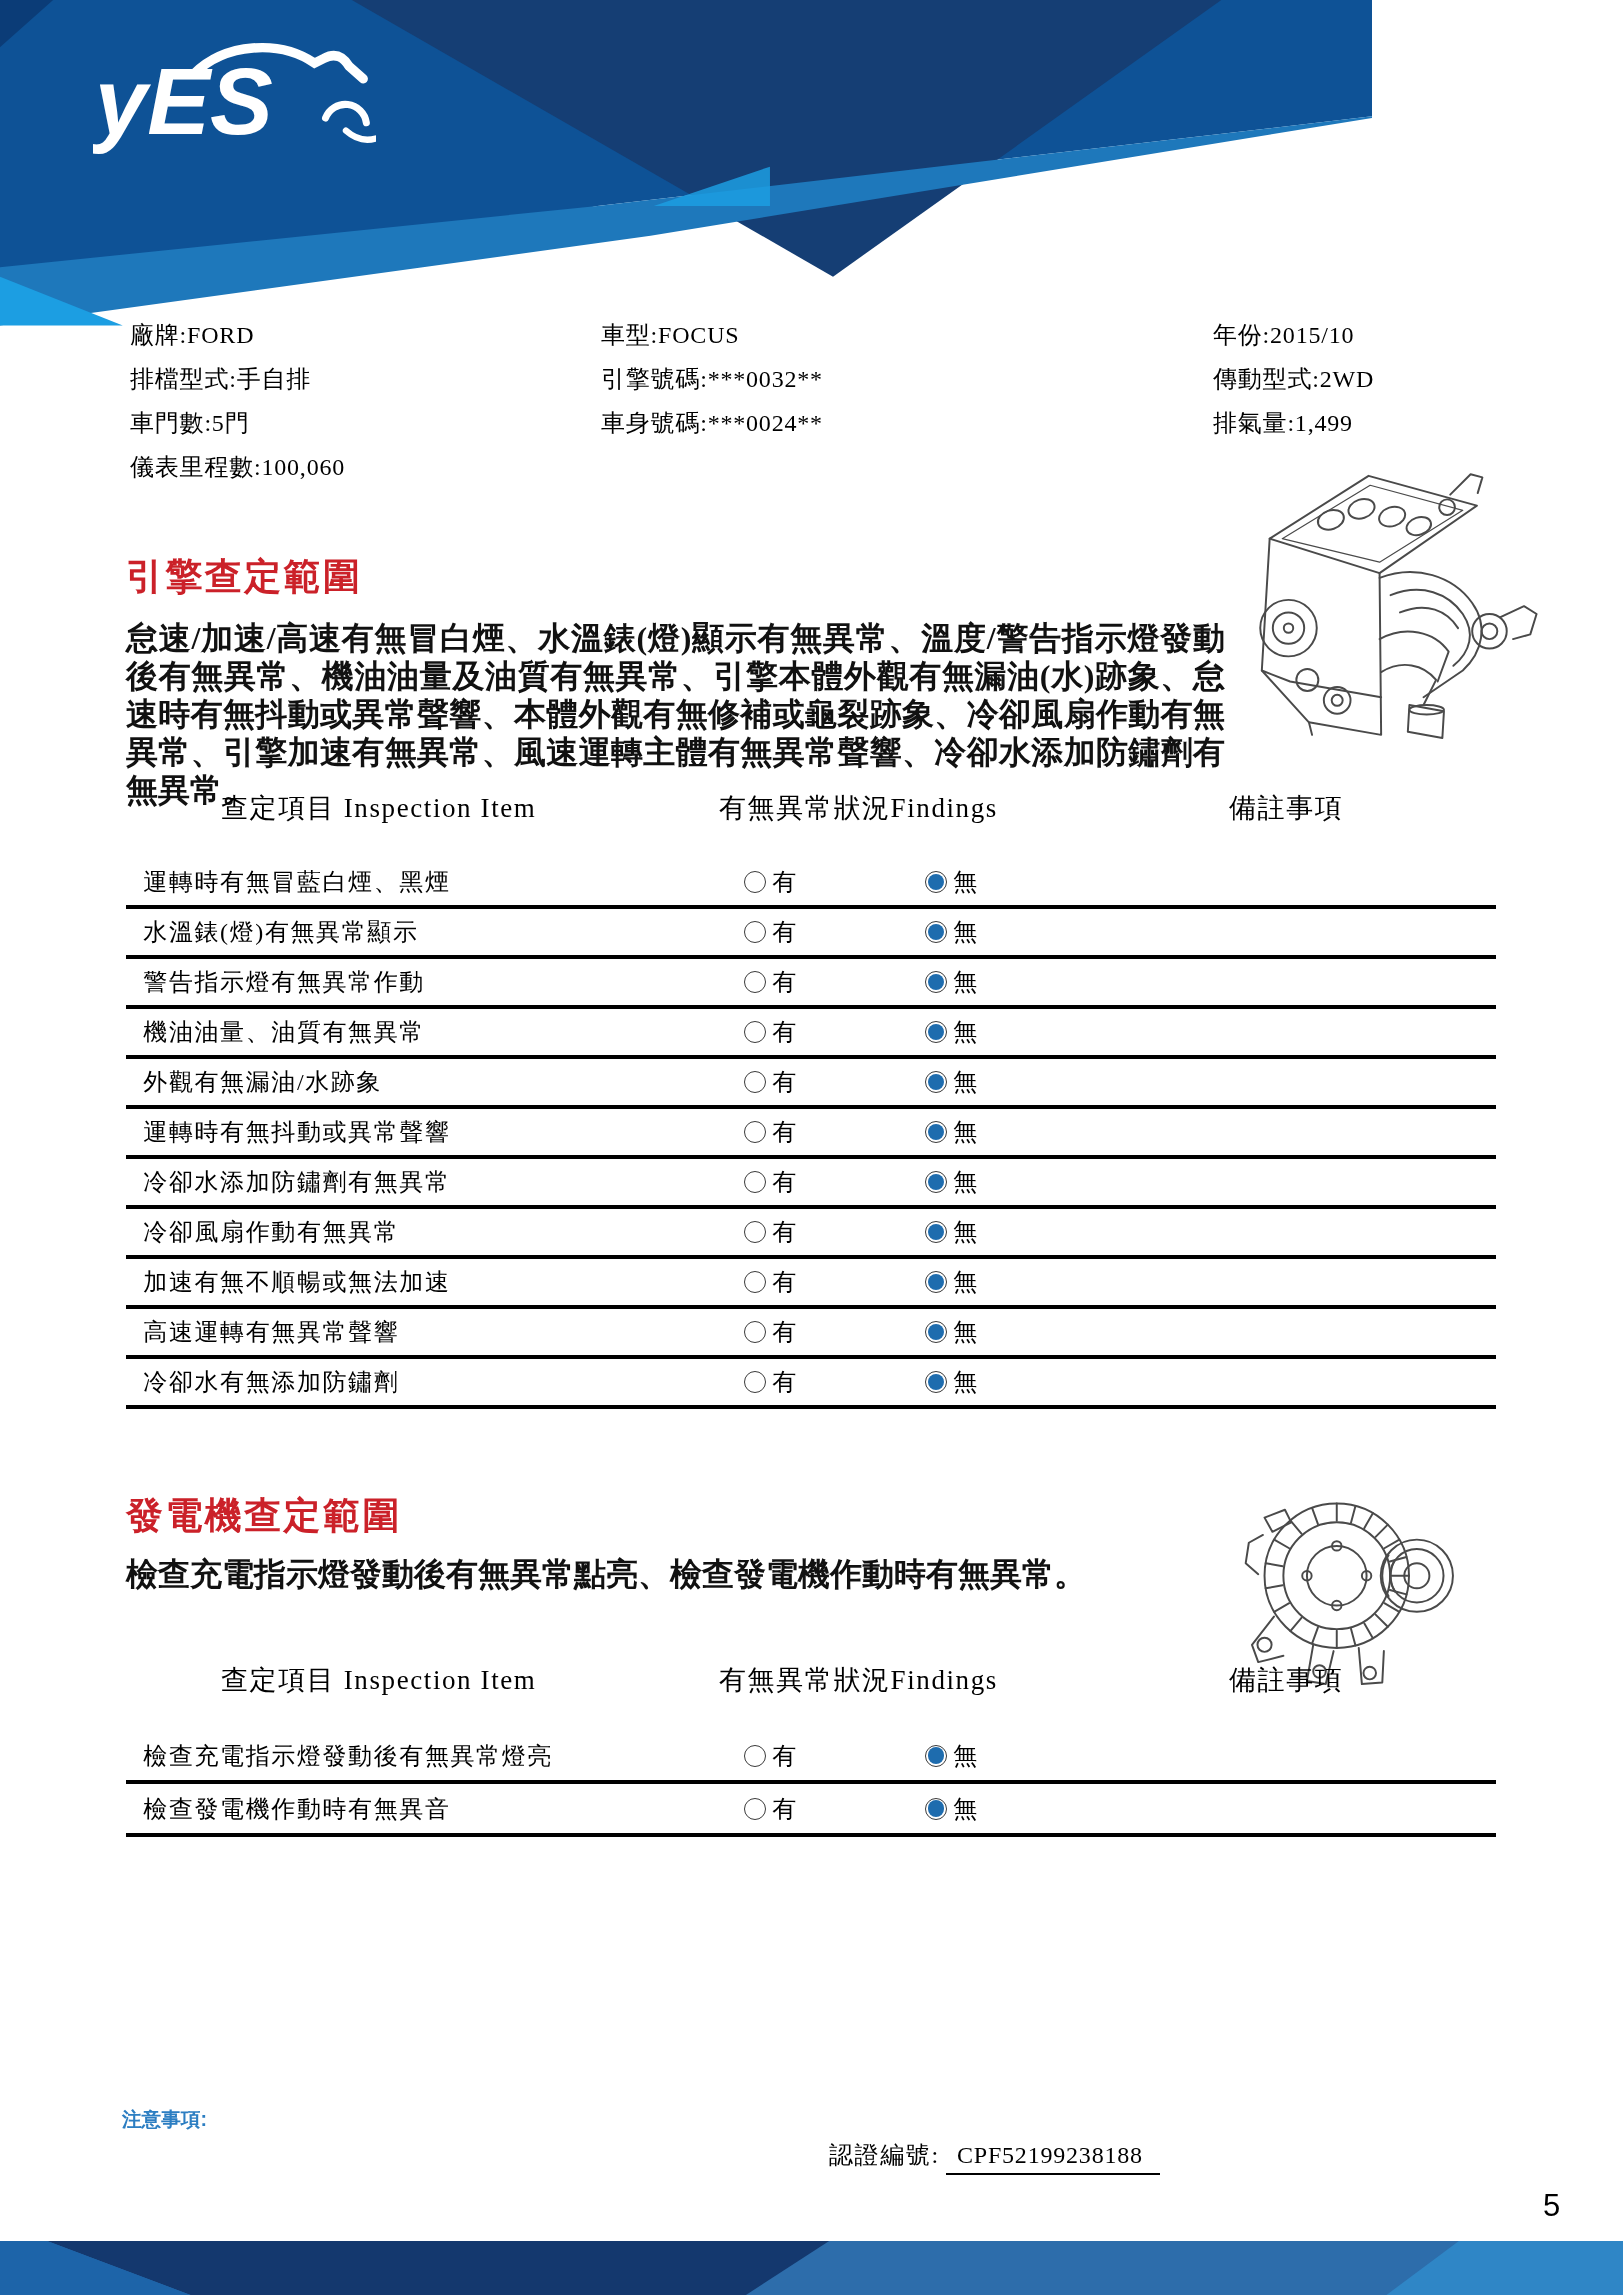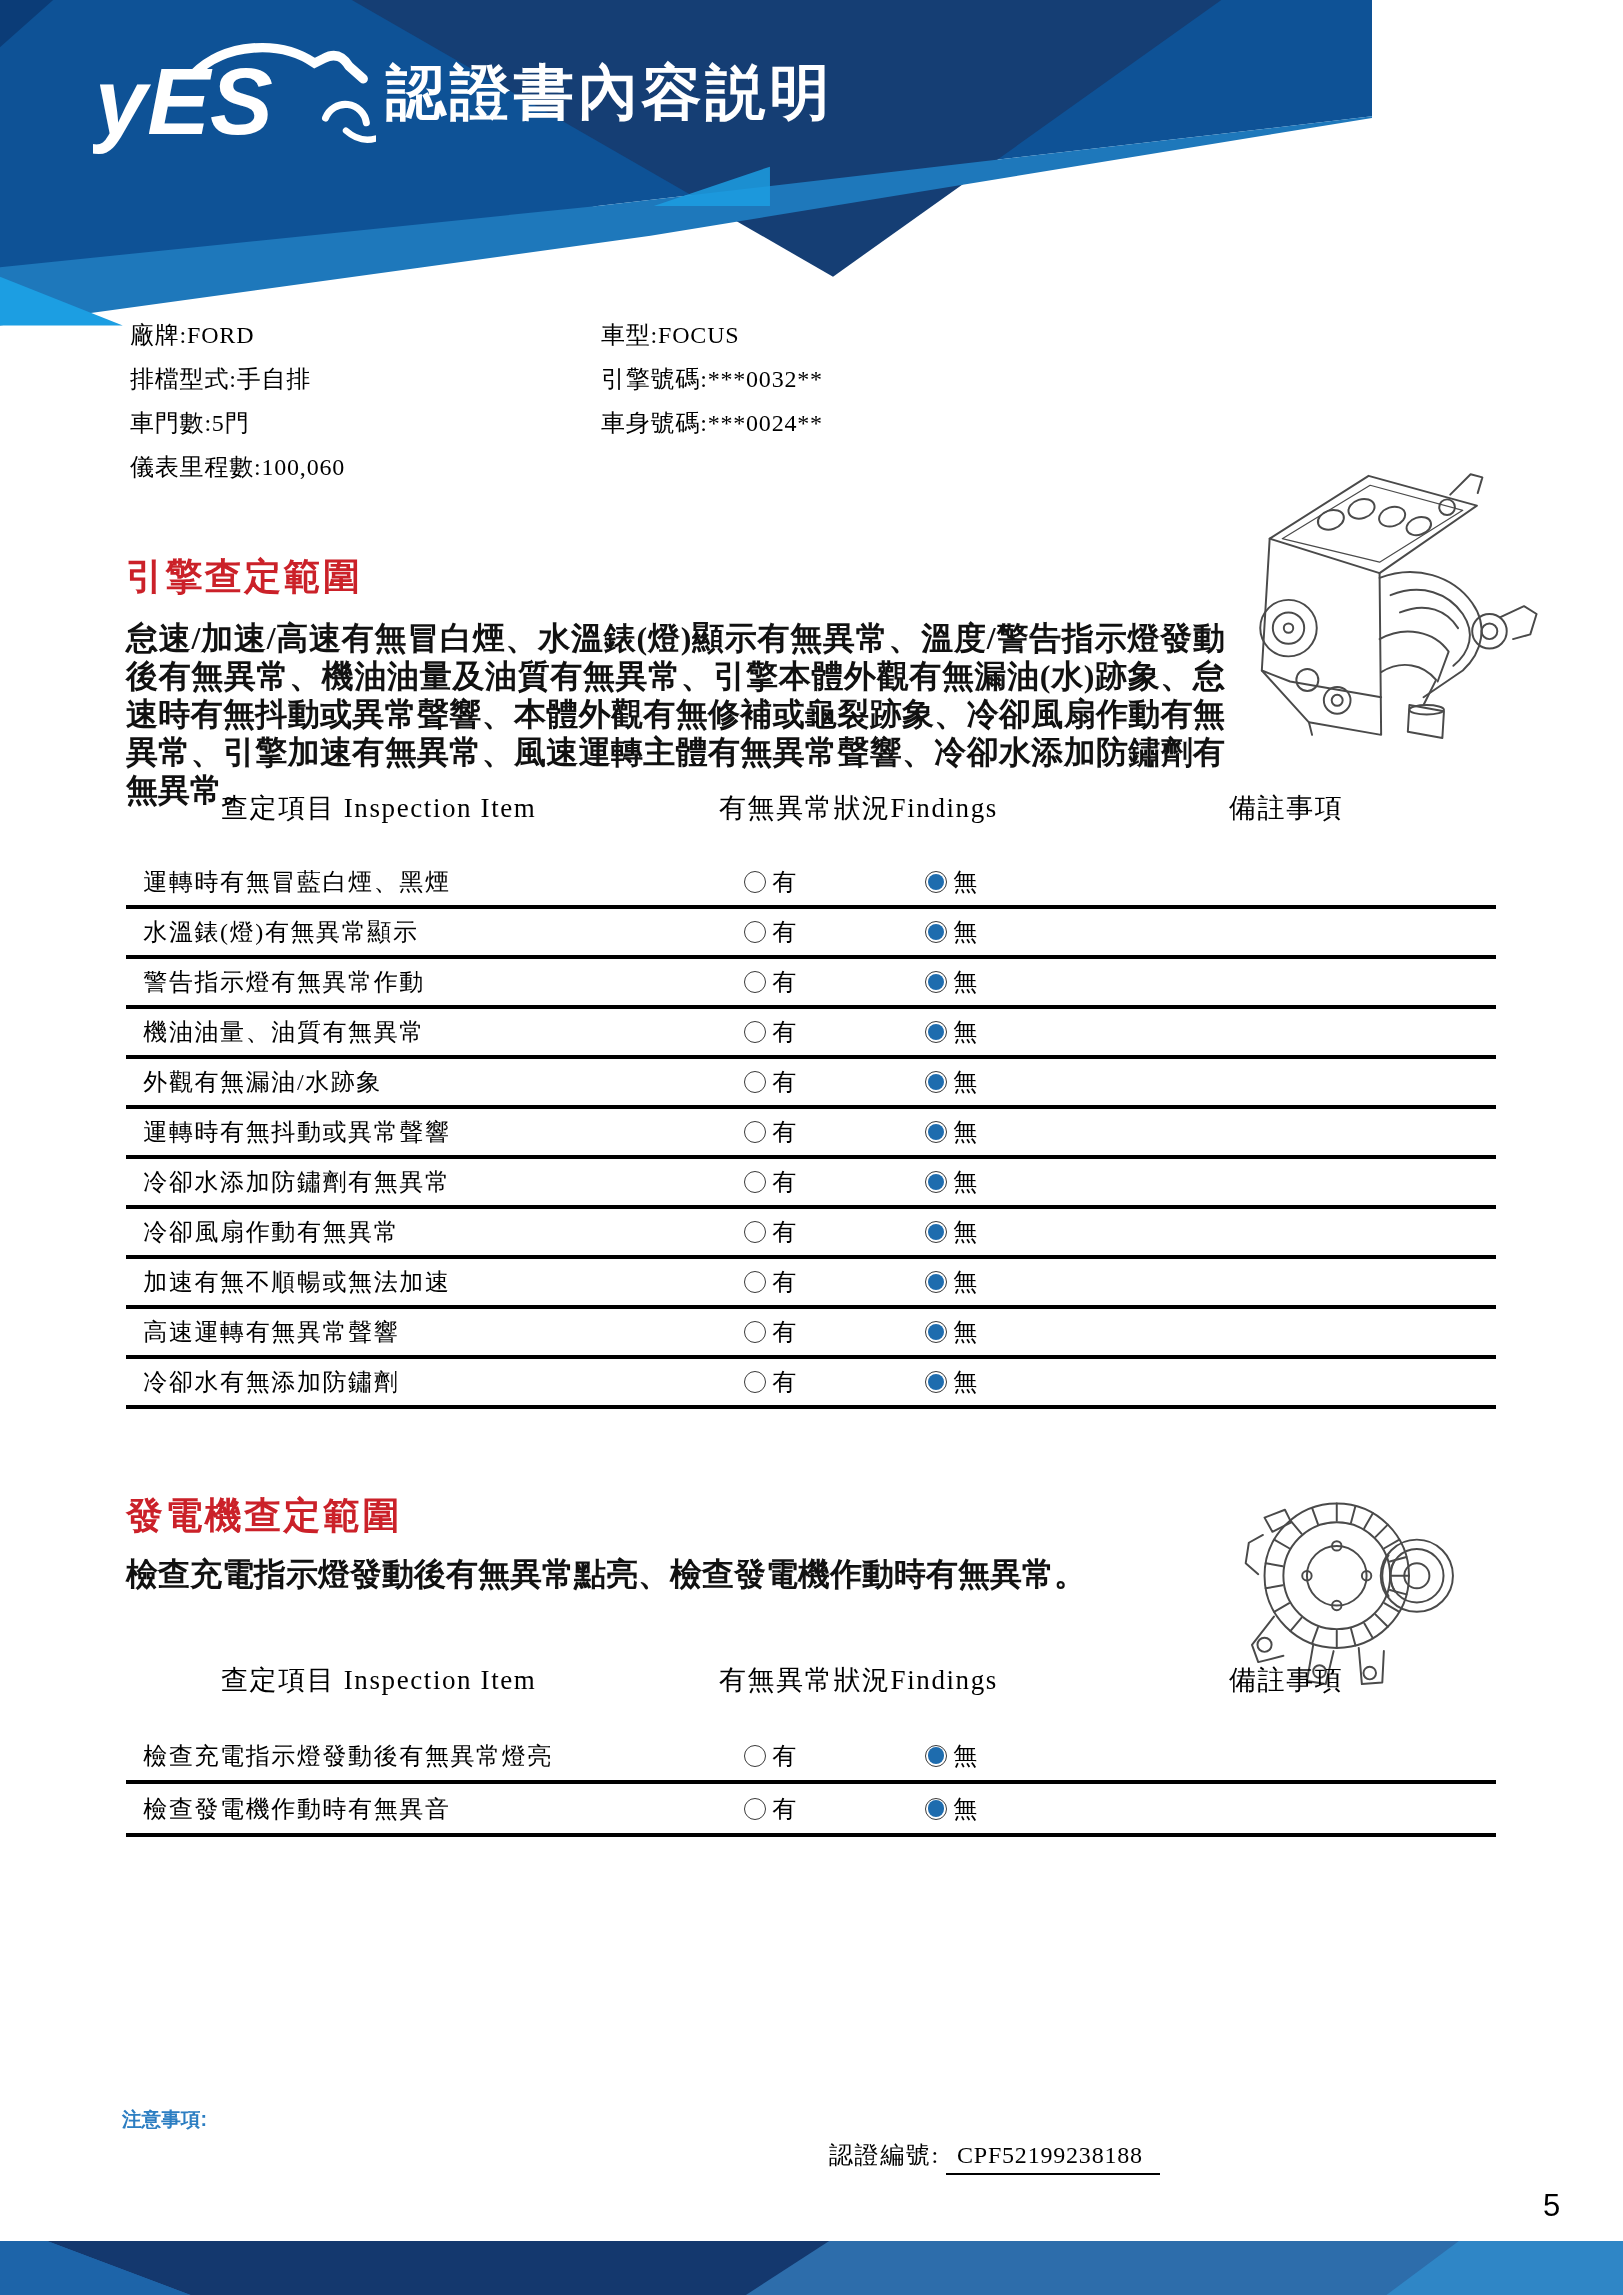--- a/index.html
+++ b/index.html
@@ -75,34 +75,38 @@
       <polygon class="p-band" points="0,340 900,262 2067,148 2067,150 980,300 0,414"></polygon>
       <polygon class="p-bright" points="0,414 0,352 185,414"></polygon>
       <polygon class="p-bright" points="985,262 1160,212 1160,262" opacity="0.85"></polygon>
     </svg>
     <svg class="logo" viewBox="0 0 360 158">
       <path d="M128,46 C168,6 238,2 282,32 L294,26 C309,18 319,25 326,36 L344,52" stroke="#fff" stroke-width="12" fill="none" stroke-linecap="round"></path>
       <path d="M296,102 a27,27 0 0 1 52,6" stroke="#fff" stroke-width="9" fill="none" stroke-linecap="round"></path>
       <path d="M322,118 q18,16 38,10" stroke="#fff" stroke-width="8" fill="none" stroke-linecap="round"></path>
       <text x="2" y="122" font-size="120">yES</text>
     </svg>
-    <h1 class="page-title">認證書內容説明</h1>
   </div>
 
   <div class="vinfo">
     <div class="vcol vc1">
         <div class="info-line">廠牌:FORD</div>
         <div class="info-line">排檔型式:手自排</div>
         <div class="info-line">車門數:5門</div>
         <div class="info-line">儀表里程數:100,060</div>
       </div>
     <div class="vcol vc2">
         <div class="info-line">車型:FOCUS</div>
         <div class="info-line">引擎號碼:***0032**</div>
         <div class="info-line">車身號碼:***0024**</div>
+      </div>
+    <div class="vcol vc3">
+        <div class="info-line">年份:2015/10</div>
+        <div class="info-line">傳動型式:2WD</div>
+        <div class="info-line">排氣量:1,499</div>
       </div>
   </div>
 
   <div class="sec-heading" style="left:126px;top:552px">引擎查定範圍</div>
   <div class="sec-para" style="left:126px;top:619px;width:1099px">怠速/加速/高速有無冒白煙、水溫錶(燈)顯示有無異常、溫度/警告指示燈發動後有無異常、機油油量及油質有無異常、引擎本體外觀有無漏油(水)跡象、怠速時有無抖動或異常聲響、本體外觀有無修補或龜裂跡象、冷卻風扇作動有無異常、引擎加速有無異常、風速運轉主體有無異常聲響、冷卻水添加防鏽劑有無異常。</div>
 
   <svg class="illu" style="left:1213px;top:446px;width:330px;height:314px" viewBox="0 0 420 400">
     <g>
       <path d="M72,118 L198,38 L336,76 L212,162 Z"></path>
       <path d="M88,118 L200,50 L318,82 L212,148 Z" stroke-width="1.5"></path>

